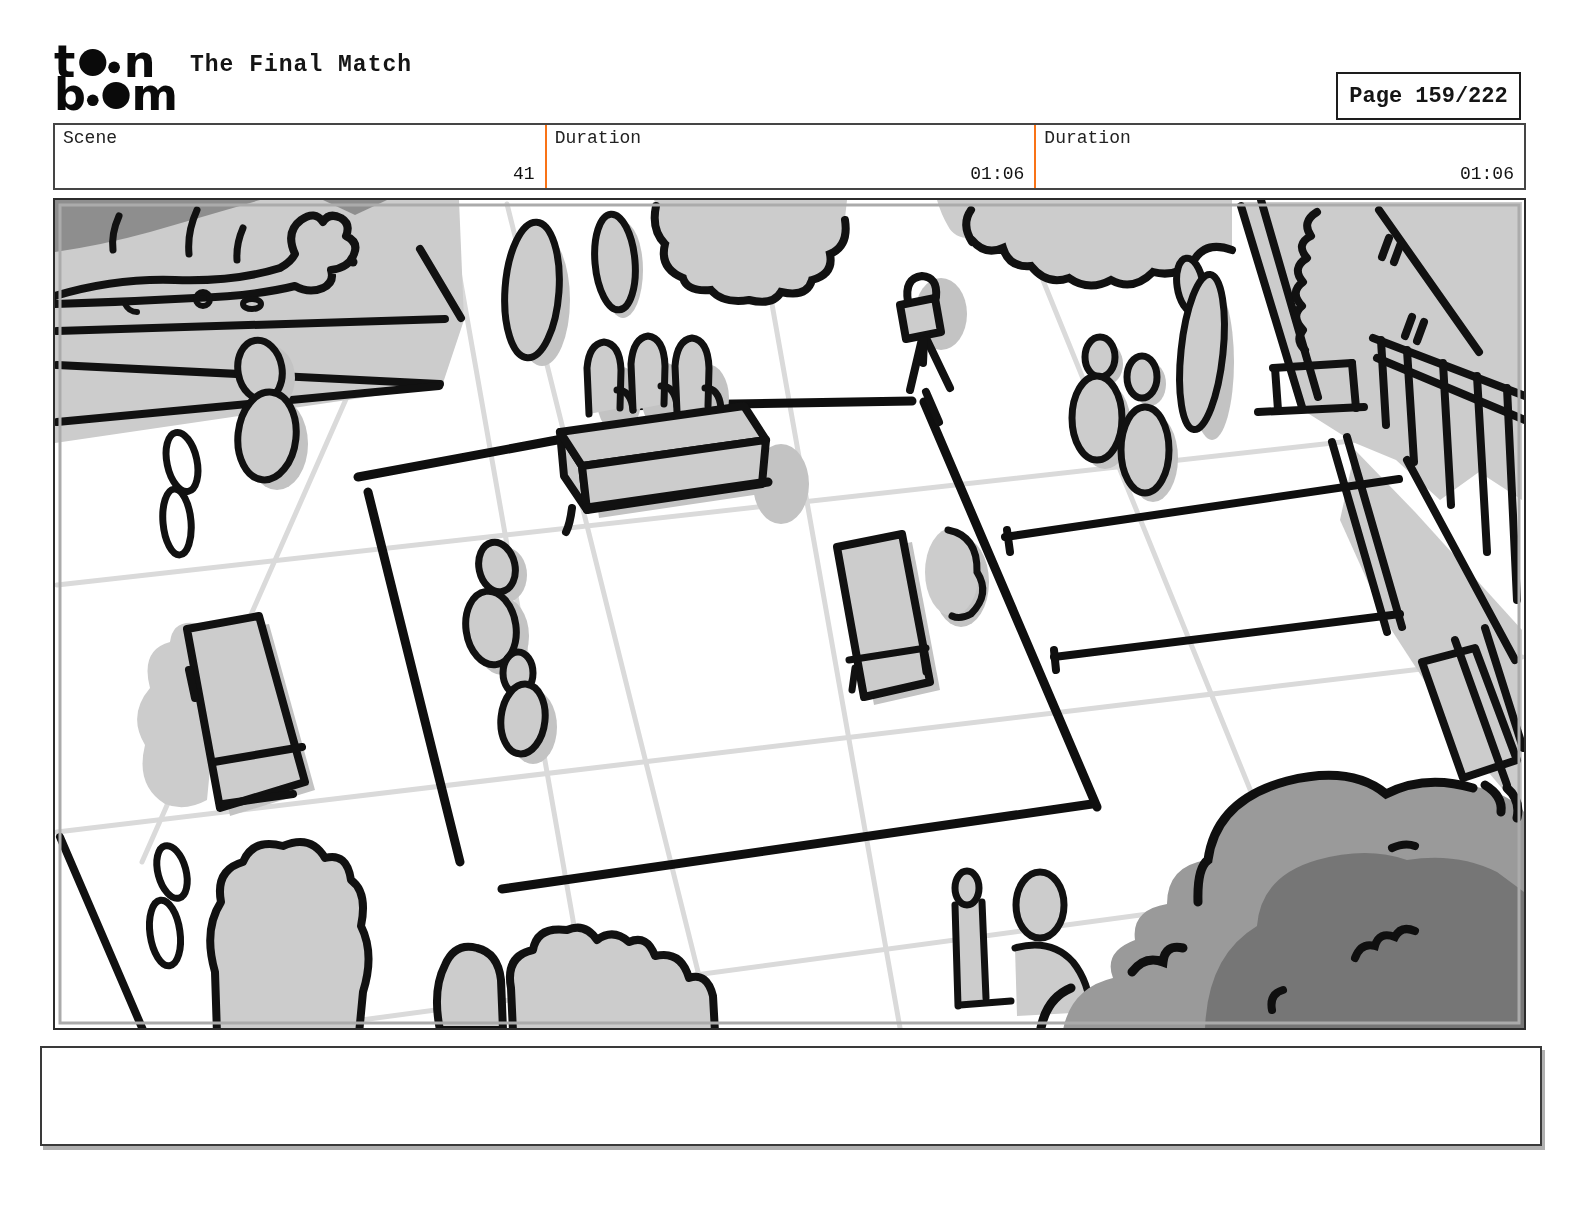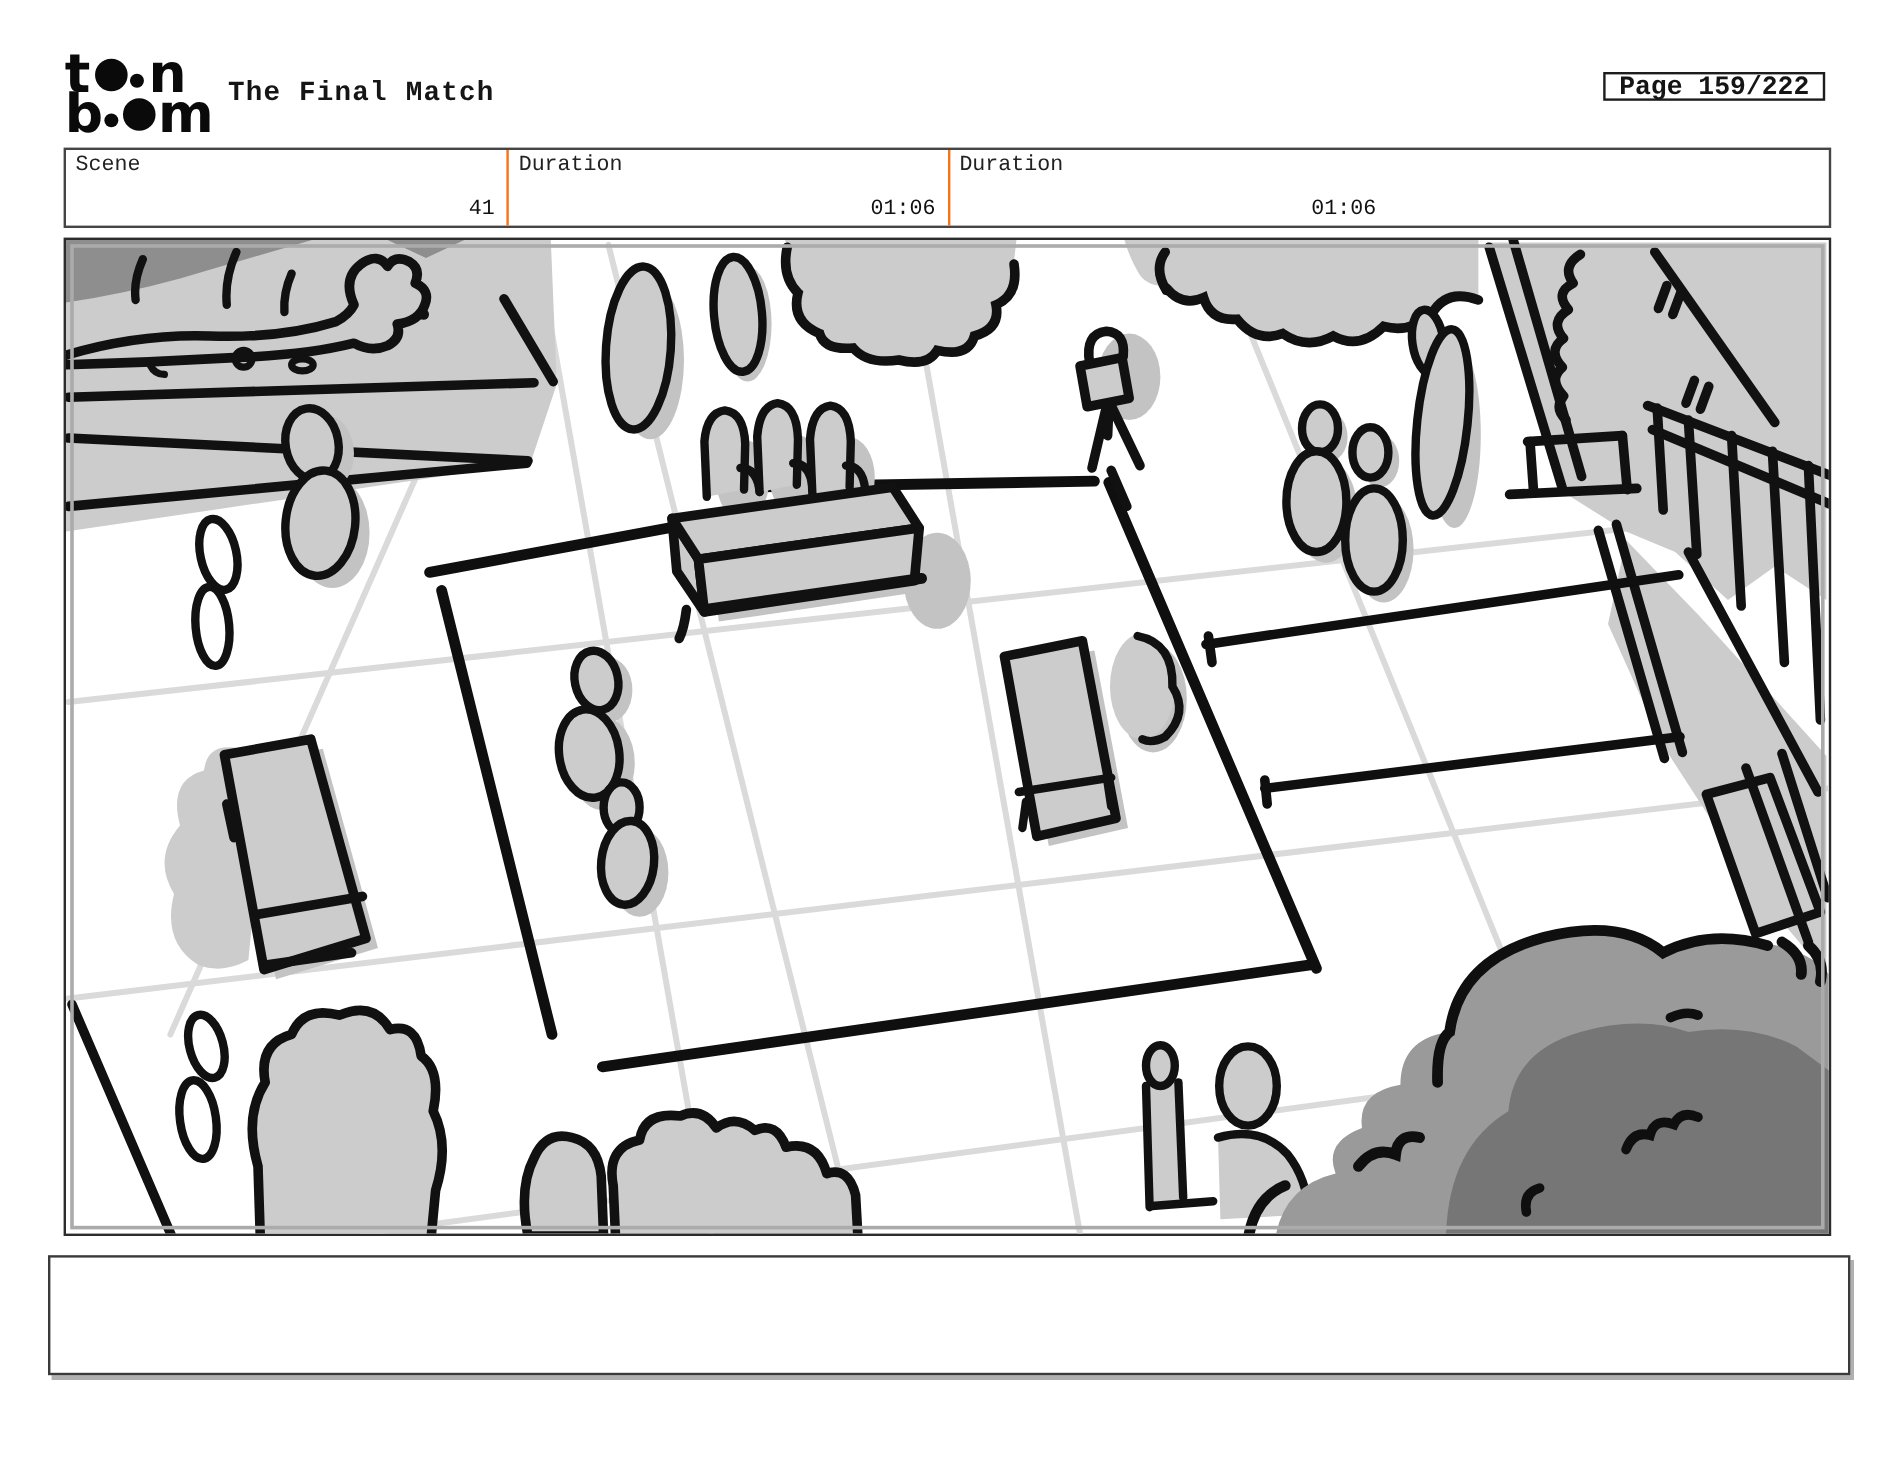--- a/index.html
+++ b/index.html
@@ -2,29 +2,29 @@
 <html><head>
 <meta charset="utf-8">
 <style>
   html,body{margin:0;padding:0;background:#ffffff;}
   .page{
     position:relative;width:1584px;height:1224px;background:#fff;overflow:hidden;
     font-family:"Liberation Mono","DejaVu Sans Mono",monospace;color:#151515;
   }
   
   .logo{position:absolute;left:54px;top:44px;width:128px;height:68px;}
-  .title{position:absolute;left:190px;top:64px;font-size:23px;font-weight:bold;letter-spacing:1px;white-space:pre;}
+  .title{position:absolute;left:190px;top:52px;font-size:23px;font-weight:bold;letter-spacing:1px;white-space:pre;}
   .page-box{
-    position:absolute;left:1336px;top:60px;width:185px;height:24px;border:2px solid #1d1d1d;
+    position:absolute;left:1336px;top:72px;width:185px;height:48px;border:2px solid #1d1d1d;
     display:flex;align-items:center;justify-content:center;font-size:22px;font-weight:bold;background:#fff;box-sizing:border-box;
   }
   
   .info-row{
     position:absolute;left:53px;top:123px;width:1473px;height:67px;box-sizing:border-box;
-    border:2px solid #454545;display:grid;grid-template-columns:1fr 1fr 1fr 1fr;background:#fff;
+    border:2px solid #454545;display:grid;grid-template-columns:1fr 1fr 1fr;background:#fff;
   }
   .info-cell{position:relative;box-sizing:border-box;}
   .info-cell + .info-cell{border-left:2px solid #f97316;}
   .info-label{position:absolute;left:8px;top:3px;font-size:18px;color:#222;}
   .info-value{position:absolute;right:10px;bottom:4px;font-size:18px;color:#111;}
   
   .panel{
     position:absolute;left:53px;top:198px;width:1473px;height:832px;box-sizing:border-box;
     border:2px solid #2c2c2c;background:#fff;
   }

